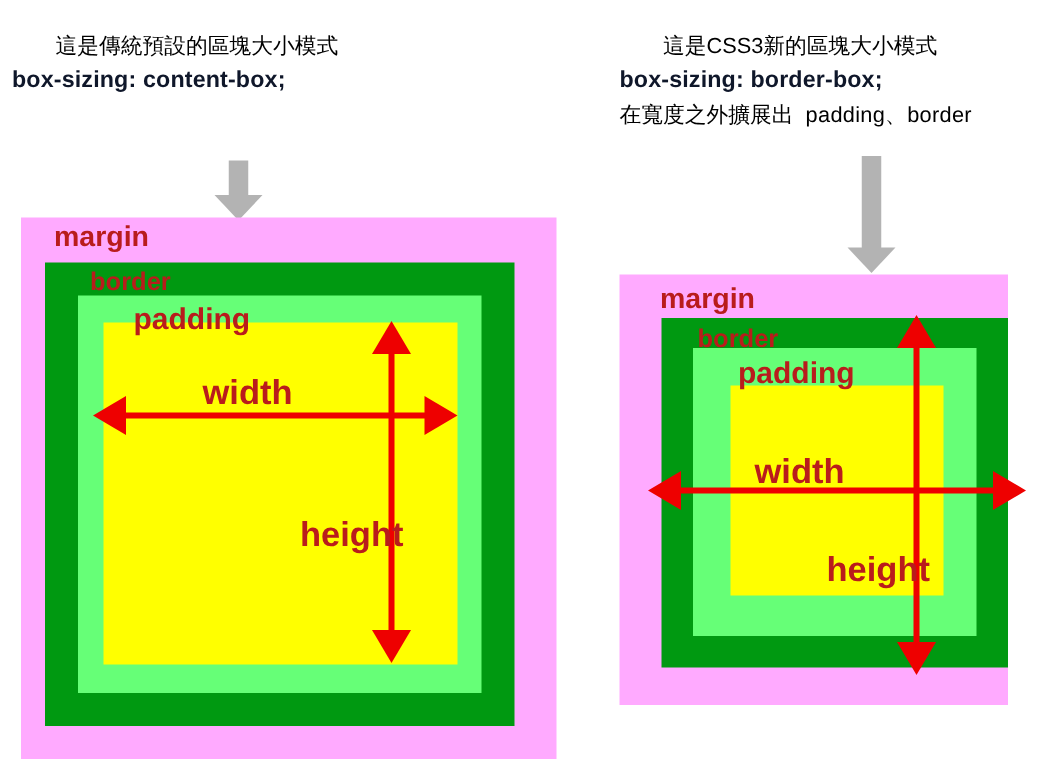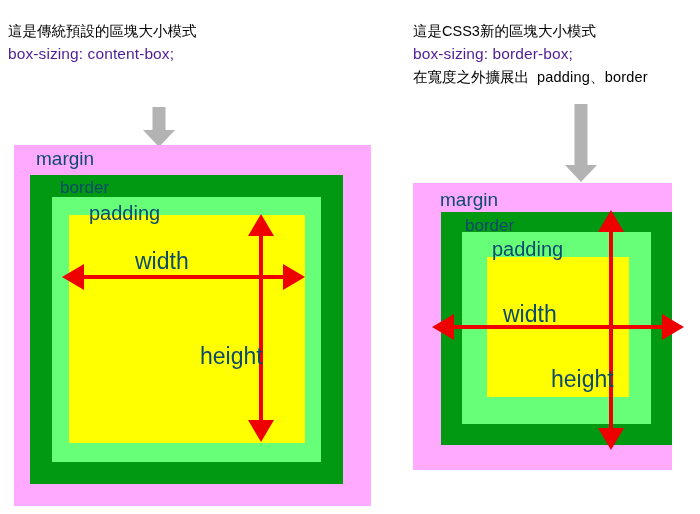--- a/index.html
+++ b/index.html
@@ -19,22 +19,22 @@
   .caption{position:absolute;}
   #caption-left{left:8px;top:20px;width:380px;}
   #caption-right{left:413px;top:20px;width:290px;}
 
   .cap-line{
     display:block;
     color:#000000;
     line-height:1.55;
     white-space:nowrap;
   }
-  .cap-line.l1{font-size:14.5px;font-weight:400;}
-  .cap-line.l2{font-size:15.5px;font-weight:normal;color:#4c1d95;letter-spacing:.1px;}
+  .cap-line.l1{font-size:14.5px;font-weight:400;margin-left:29px;}
+  .cap-line.l2{font-size:15.5px;font-weight:bold;color:#0f172a;letter-spacing:.1px;}
   .cap-line.l3{font-size:14.5px;font-weight:400;}
   .cap-line.l3 .mono{font-weight:400;letter-spacing:.2px;}
 
   
   .grey-arrow{position:absolute;}
   .grey-arrow .shaft{
     position:absolute;left:50%;top:0;transform:translateX(-50%);
     width:13px;background:#b3b3b3;
   }
   .grey-arrow .head{
@@ -50,22 +50,22 @@
   #grey-arrow-right .shaft{height:62px;}
 
   
   .margin-box{position:absolute;background:#ffaaff;}
   .border-box{position:absolute;background:#009911;}
   .padding-box{position:absolute;background:#66ff77;}
   .content-box{position:absolute;background:#ffff00;}
 
   .lbl{
     position:absolute;
-    font-weight:normal;
-    color:#0c4a6e;
+    font-weight:bold;
+    color:#b91c1c;
     white-space:nowrap;
     line-height:1;
     text-align:right;
   }
   .lbl-margin{font-size:19px;}
   .lbl-border{font-size:17px;}
   .lbl-padding{font-size:20px;}
   .lbl-dim{font-size:23px;}
 
   

